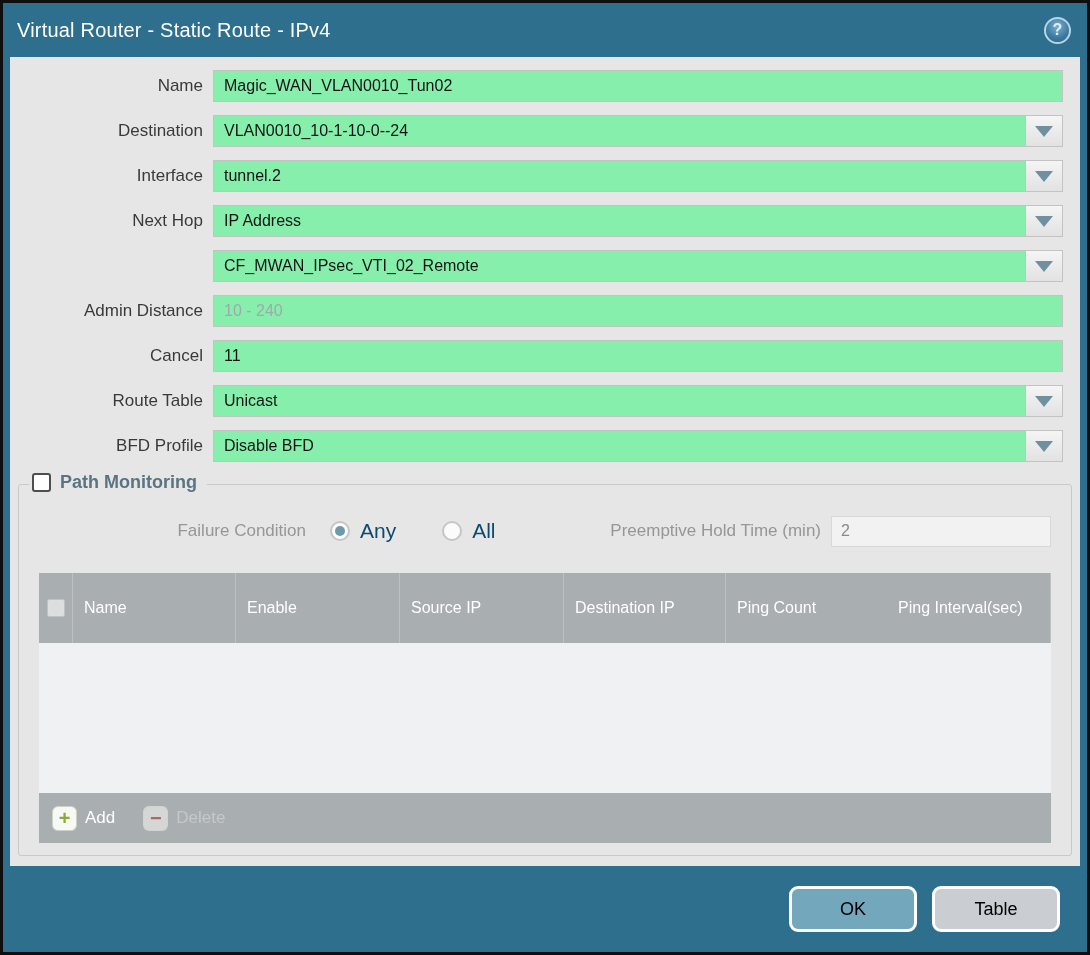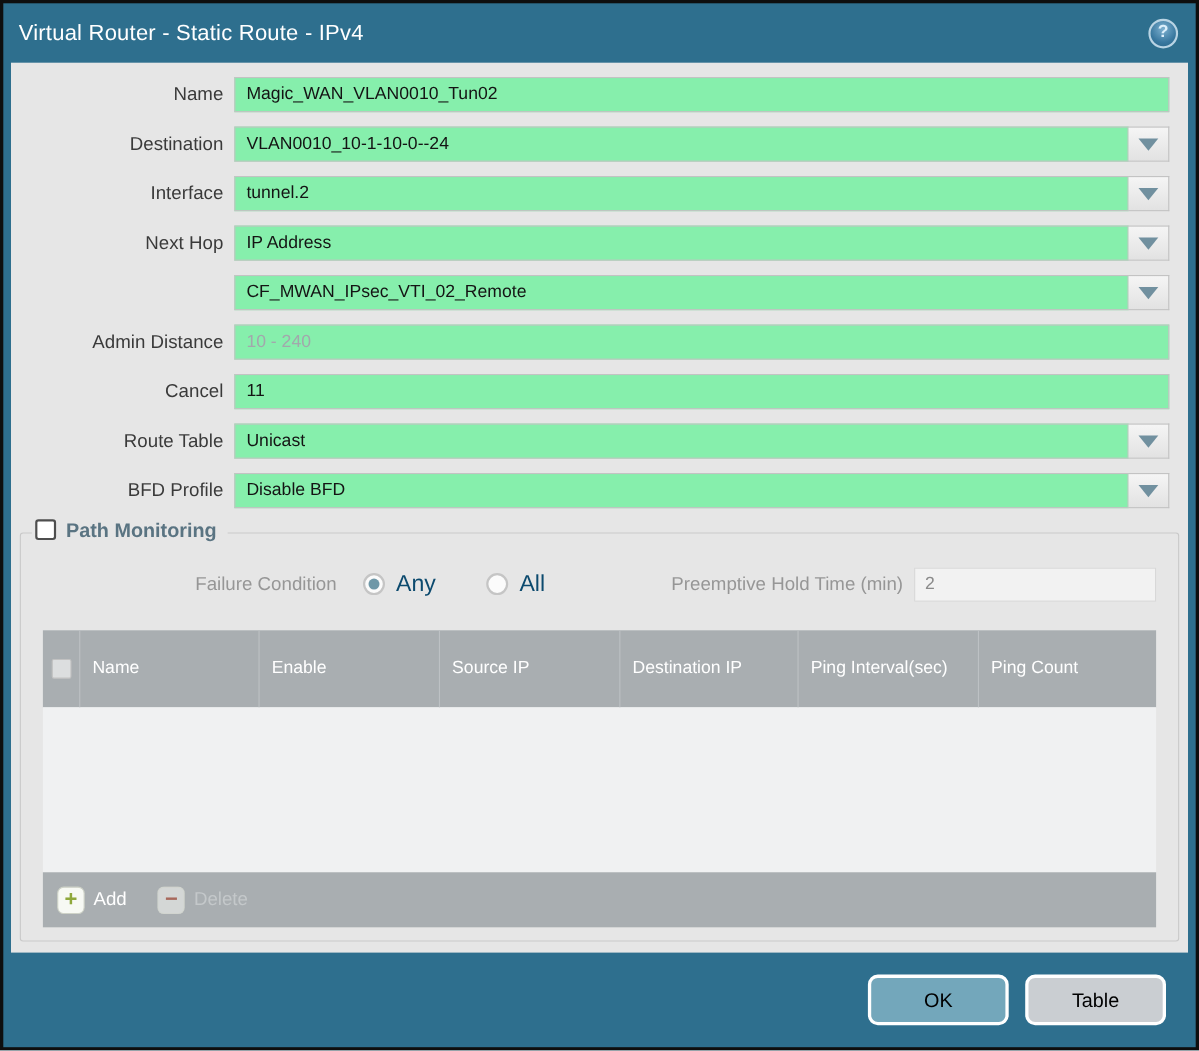--- a/index.html
+++ b/index.html
@@ -31,21 +31,21 @@
   .field input { flex:1 1 auto; height:32px; min-width:0; border:1px solid #c3c3c3; background:#86efac;
                  padding:0 10px; font-size:16px; color:#141414; font-family:inherit; outline:none; }
   .field input::placeholder { color:#a2a8ac; }
   .ddbtn { flex:0 0 37px; border:1px solid #c3c3c3; border-left:none;
            background:linear-gradient(#f5f5f5,#e2e2e2);
            display:flex; align-items:center; justify-content:center; cursor:pointer; }
   .tri { width:0; height:0; border-left:9px solid transparent; border-right:9px solid transparent; border-top:11px solid #71909f; }
 
   
   .pm { position:relative; margin-top:22px; height:372px; border:1px solid #c9c9c9; border-radius:3px; }
-  .pm-legend { position:absolute; top:-13px; left:10px; display:flex; align-items:flex-start; gap:9px;
+  .pm-legend { position:absolute; top:-13px; left:10px; display:flex; align-items:center; gap:9px;
                background:#e6e6e6; padding:0 10px 0 3px; }
   .pm-cb { width:19px; height:19px; background:#ffffff; border:2px solid #4e4e4e; border-radius:3px; cursor:pointer; }
   .pm-title { font-size:18px; font-weight:bold; color:#5a7482; }
 
   .cond-row { display:flex; align-items:center; margin:30px 20px 0 0; height:32px; }
   .cond-label { flex:0 0 287px; text-align:right; color:#969696; font-size:17px; margin-right:24px; }
   .radio { width:20px; height:20px; border-radius:50%; background:#fbfbfb; border:2px solid #c5c5c5; position:relative; cursor:pointer; flex:0 0 auto; }
   .radio.sel::after { content:""; position:absolute; inset:3px; border-radius:50%; background:#6f98a8; }
   .radio-label { color:#0c4a6e; font-size:21px; margin-left:10px; }
   .radio-gap { margin-left:46px; }
@@ -192,22 +192,22 @@
 
       <div class="pm-table">
         <div class="thead">
           <div class="th c0">
             <div class="hcb"></div>
           </div>
           <div class="th c1">Name</div>
           <div class="th c2">Enable</div>
           <div class="th c3">Source IP</div>
           <div class="th c4">Destination IP</div>
+          <div class="th c6">Ping Count</div>
           <div class="th c5">Ping Interval(sec)</div>
-          <div class="th c6">Ping Count</div>
         </div>
         <div class="tbody"></div>
         <div class="ttool">
           <div class="tool-btn add">
             <div class="tool-icon">+</div>
             <div class="tool-label">Add</div>
           </div>
           <div class="tool-btn del">
             <div class="tool-icon">−</div>
             <div class="tool-label">Delete</div>

